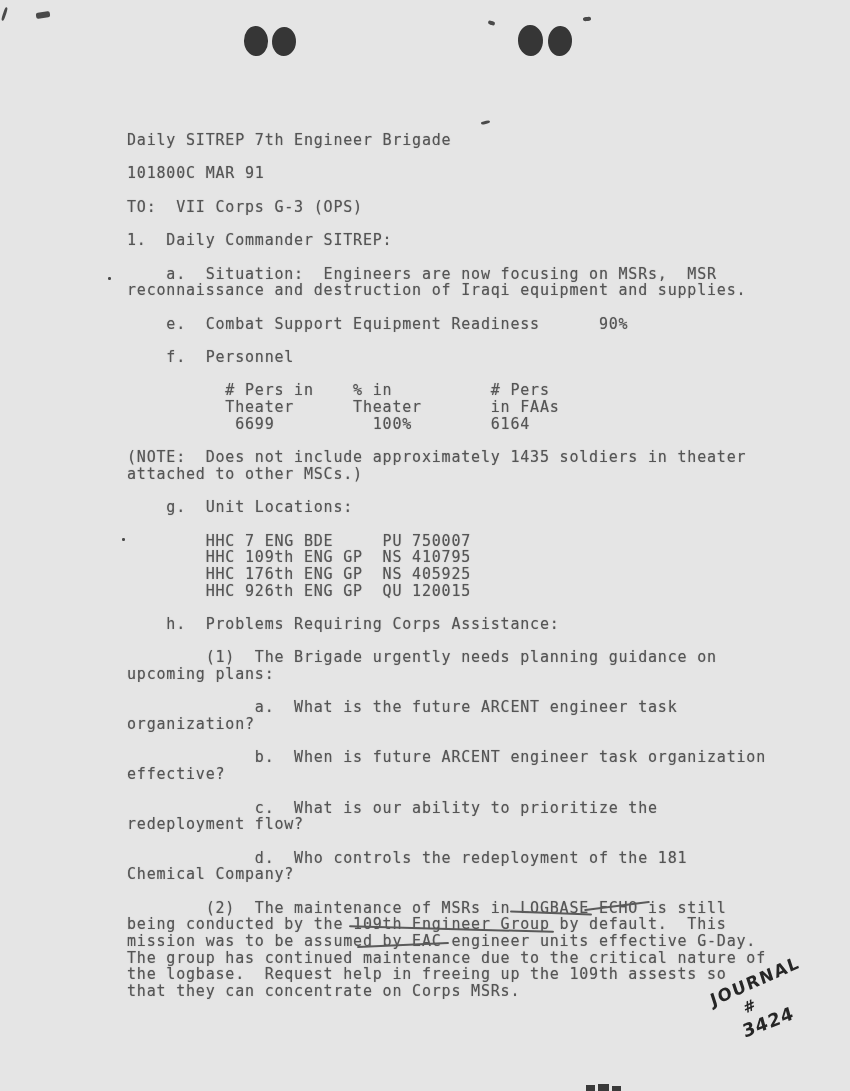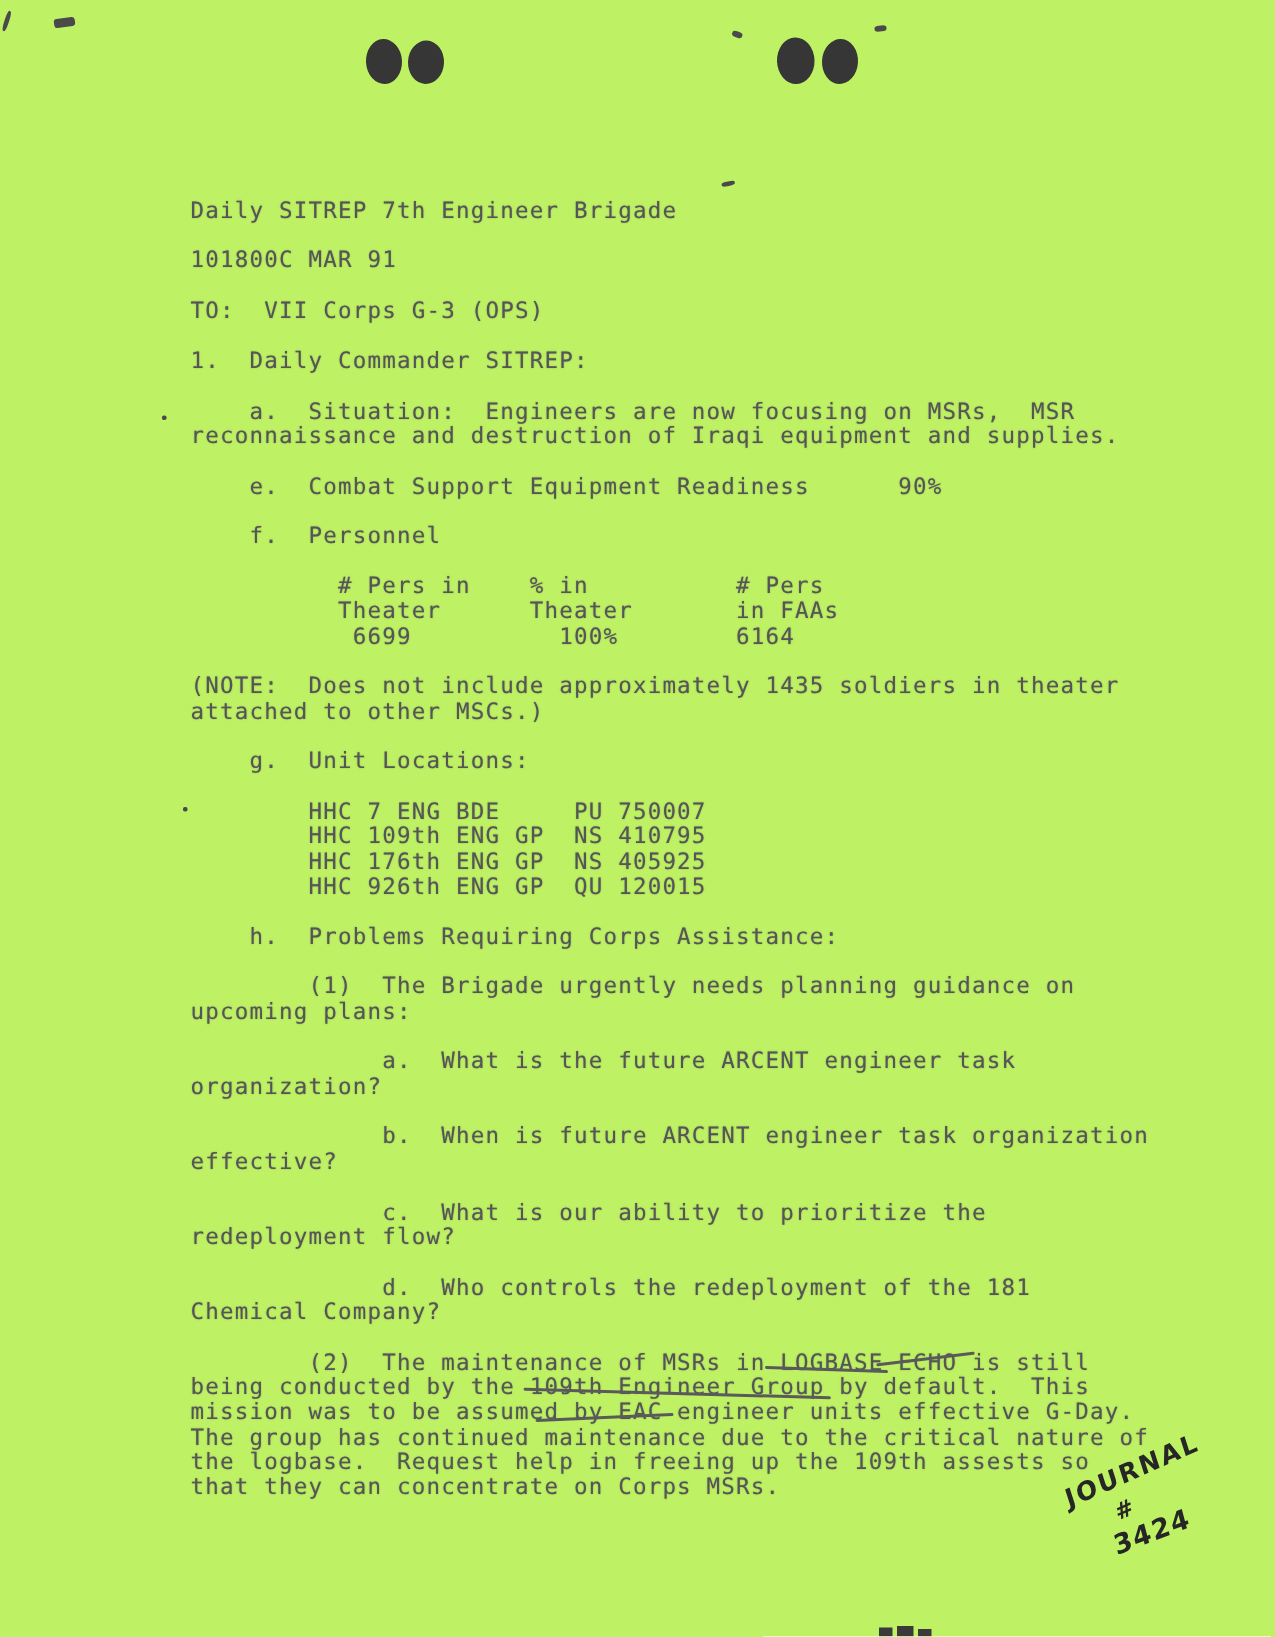--- a/index.html
+++ b/index.html
@@ -4,21 +4,21 @@
 <style>
   html, body {
     margin: 0;
     padding: 0;
     background: #ffffff;
   }
   .page {
     position: relative;
     width: 850px;
     height: 1091px;
-    background: #bef264;
+    background: #e5e5e5;
     overflow: hidden;
     font-family: "DejaVu Sans Mono", "Liberation Mono", monospace;
   }
   
   .doc {
     position: absolute;
     left: 127px;
     top: 132px;
     font-size: 15px;
     line-height: 16.7px;

